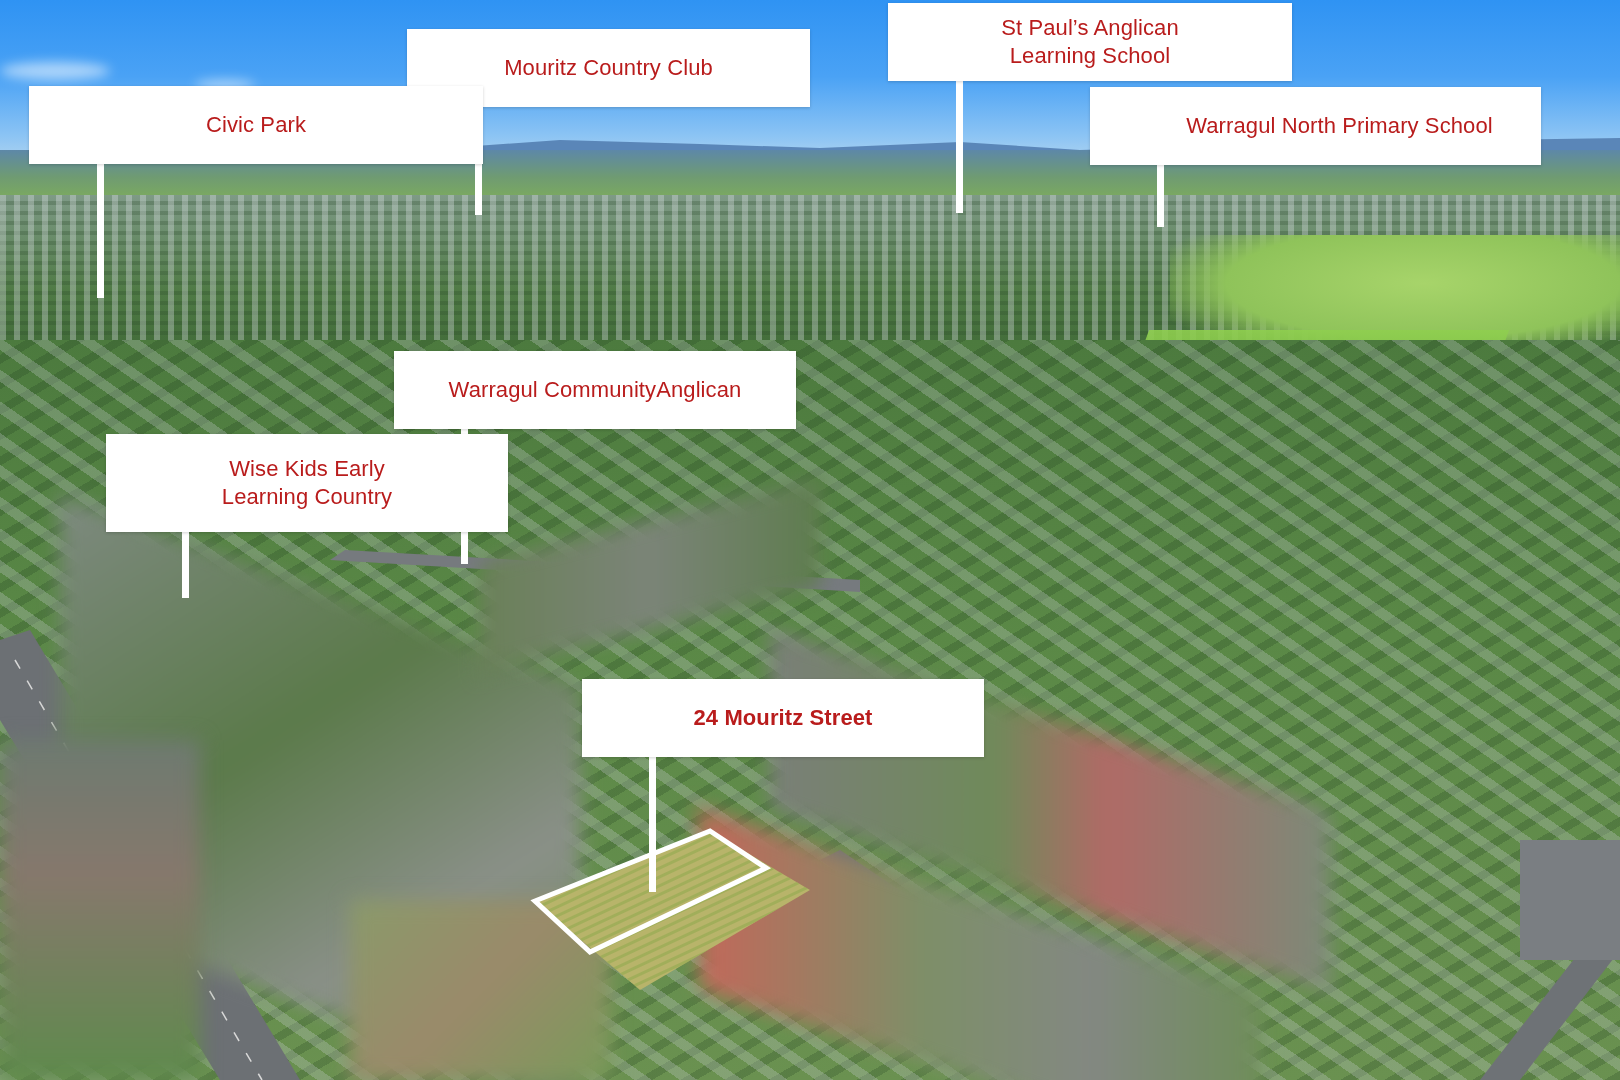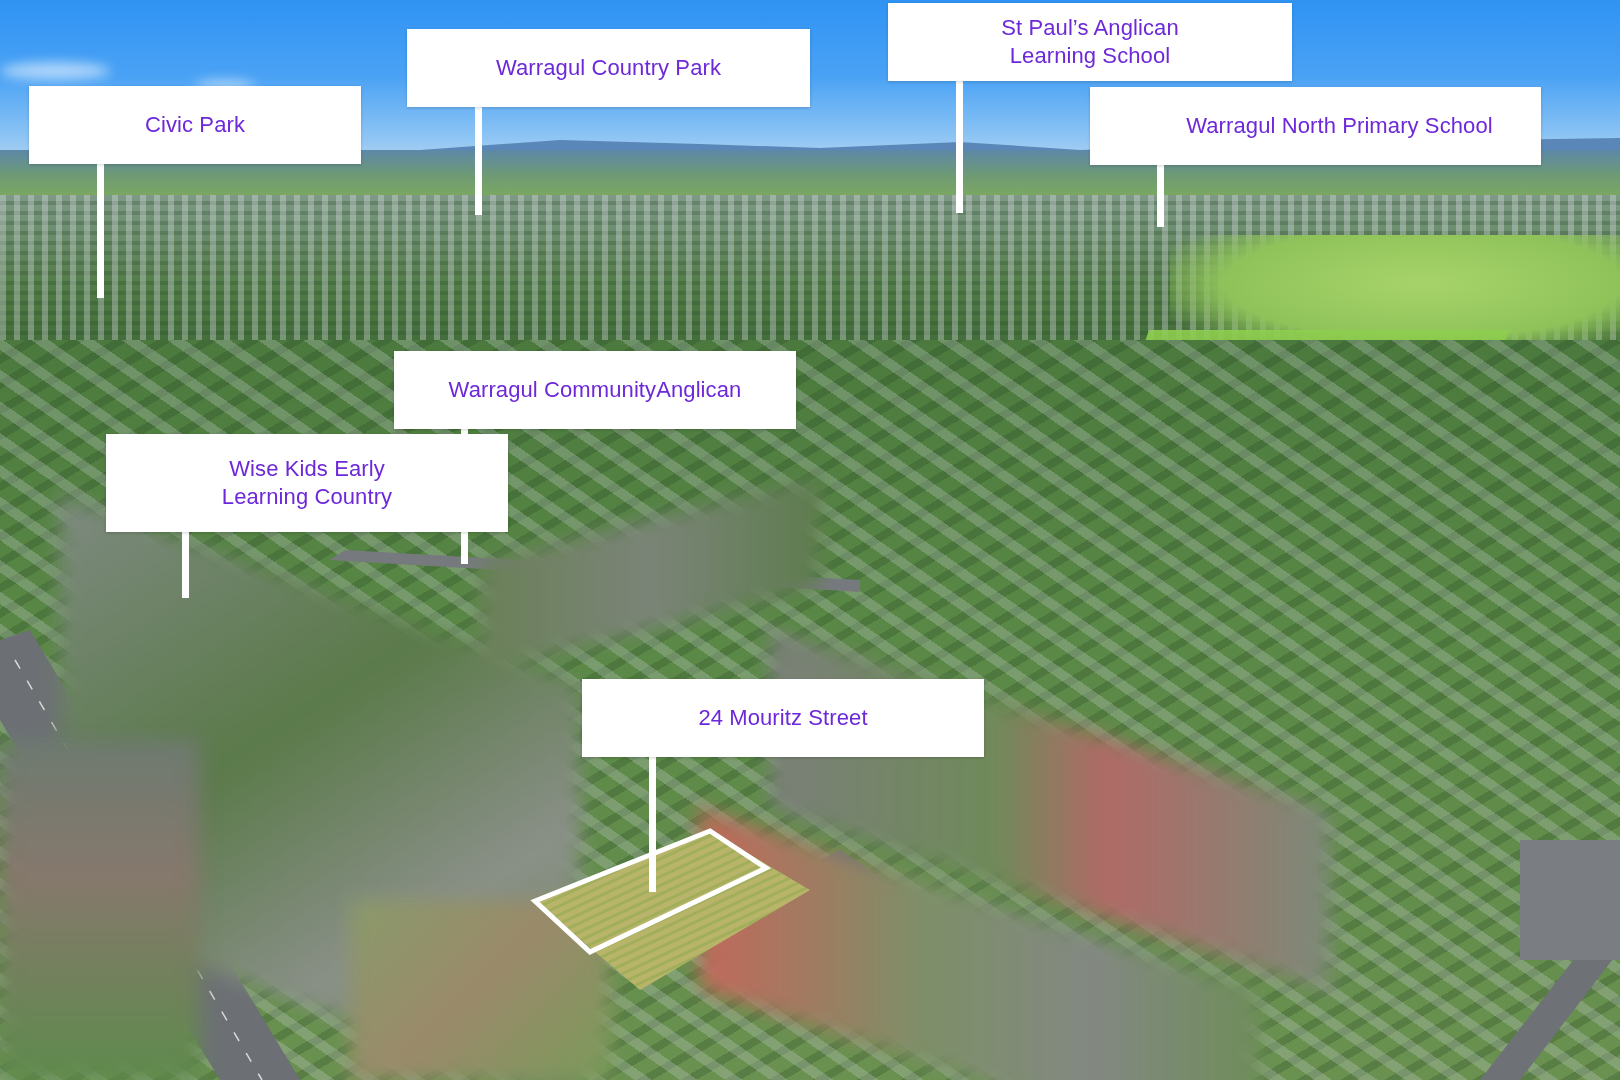--- a/index.html
+++ b/index.html
@@ -22,21 +22,21 @@
     background: linear-gradient(180deg, #8fcf4f, #7dbb45); transform:skewX(-20deg); opacity:0.9; }
   .town-mid { position:absolute; left:0; top:340px; width:1620px; height:740px;
     background:
       repeating-linear-gradient(35deg, rgba(200,205,210,0.28) 0 10px, rgba(0,0,0,0) 10px 26px),
       repeating-linear-gradient(-30deg, rgba(30,60,30,0.22) 0 8px, rgba(0,0,0,0) 8px 22px),
       linear-gradient(180deg, #4c7a3e 0%, #5a8846 40%, #6a9150 100%); }
   .blur-block { position:absolute; filter:blur(10px); }
   .pole { position:absolute; width:7px; background:#ffffff; }
   .label { position:absolute; background:#ffffff; box-shadow:0 1px 3px rgba(0,0,0,0.18);
     display:flex; align-items:center; justify-content:center; text-align:center;
-    color:#6d28d9; font-size:22px; line-height:28px; letter-spacing:0.1px; }
+    color:#b91c1c; font-size:22px; line-height:28px; letter-spacing:0.1px; }
   .label span { display:block; }
   svg.overlay { position:absolute; left:0; top:0; width:1620px; height:1080px; pointer-events:none; }
 </style>
 </head>
 <body>
 
 <div class="scene">
   <div class="sky"></div>
   <div class="cloud" style="left:0px;top:62px;width:110px;height:18px;"></div>
   <div class="cloud" style="left:195px;top:80px;width:60px;height:10px;"></div>
@@ -84,35 +84,35 @@
 <div class="pole" style="left:1157px;top:164px;height:63px;"></div>
 <div class="pole" style="left:461px;top:428px;height:136px;"></div>
 <div class="pole" style="left:182px;top:511px;height:87px;"></div>
 <div class="pole" style="left:649px;top:756px;height:136px;"></div>
 
 <svg class="overlay" viewBox="0 0 1620 1080">
   <polygon points="535,901 710,831 766,868 590,952" fill="none" stroke="#ffffff" stroke-width="5" stroke-linejoin="miter"></polygon>
 </svg>
 
 <div class="label" style="left:407px;top:29px;width:403px;height:78px;">
-  <span>Warragul Country Park</span>
+  <span>Mouritz Country Club</span>
 </div>
-<div class="label" style="left:29px;top:86px;width:332px;height:78px;">
+<div class="label" style="left:29px;top:86px;width:454px;height:78px;">
   <span>Civic Park</span>
 </div>
 <div class="label" style="left:888px;top:3px;width:404px;height:78px;flex-direction:column;">
   <span>St Paul’s Anglican</span>
   <span>Learning School</span>
 </div>
 <div class="label" style="left:1090px;top:87px;width:403px;height:78px;padding-left:48px;">
   <span>Warragul North Primary School</span>
 </div>
 <div class="label" style="left:394px;top:351px;width:402px;height:78px;">
   <span>Warragul Community</span>
   <span>Anglican</span>
 </div>
 <div class="label" style="left:106px;top:434px;width:402px;height:98px;flex-direction:column;">
   <span>Wise Kids Early</span>
   <span>Learning Country</span>
 </div>
-<div class="label" style="left:582px;top:679px;width:402px;height:78px;">
+<div class="label" style="left:582px;top:679px;width:402px;height:78px;font-weight:bold;">
   <span>24 Mouritz Street</span>
 </div>
 
 </body></html>

